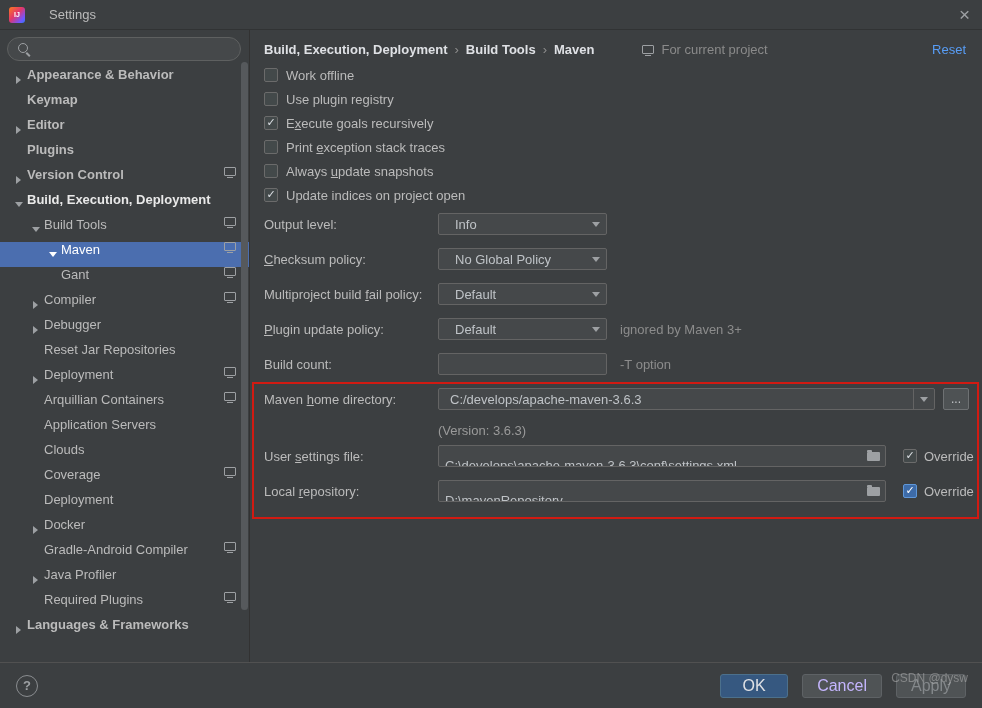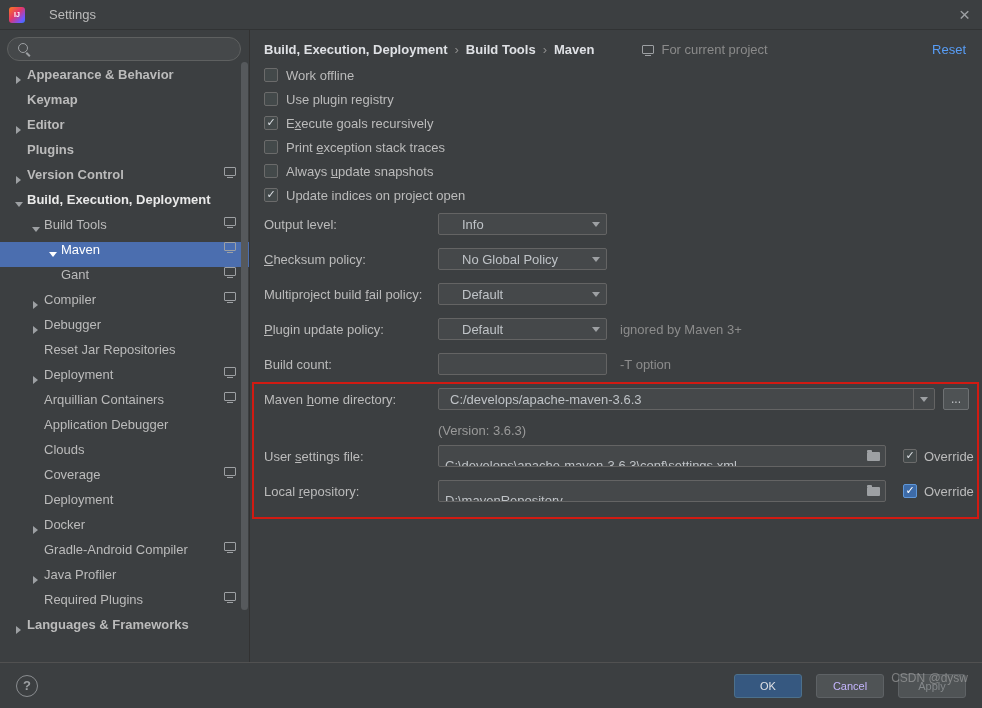--- a/index.html
+++ b/index.html
@@ -63,21 +63,21 @@
   .cb-row { display:flex; align-items:center; height:24px; padding-left:14px; gap:8px; }
   .cb { width:14px; height:14px; border:1px solid #6b6b6b; background:#43494a; border-radius:2px;
     flex:none; display:flex; align-items:center; justify-content:center; cursor:pointer; }
   .cb .check { color:#dce0e5; font-size:11px; line-height:1; margin-top:-1px; }
   .cb.blue { background:#3d6ba8; border-color:#5f97d8; }
   .cb.blue .check { color:#ffffff; }
   .fields { margin-top:6px; }
   .field-row { display:flex; align-items:center; height:22px; margin-bottom:13px; padding-left:14px; }
   .f-label { width:174px; flex:none; color:#bbbbbb; }
   .combo { height:22px; background:#45484a; border:1px solid #646464; border-radius:2px;
-    display:flex; align-items:center; padding-left:23px; cursor:pointer; }
+    display:flex; align-items:center; padding-left:16px; cursor:pointer; }
   .combo.w169 { width:169px; }
   .combo.grow { width:497px; padding-left:4px; }
   .combo.grow .combo-text { padding-left:7px; }
   .combo-text { flex:1; color:#bfc3c7; white-space:nowrap; overflow:hidden; }
   .caret { width:20px; align-self:stretch; display:flex; align-items:center; justify-content:center; flex:none; }
   .caret::before { content:""; border-top:5px solid #9da0a3;
     border-left:4px solid transparent; border-right:4px solid transparent; }
   .caret-btn { width:21px; align-self:stretch; border-left:1px solid #646464;
     display:flex; align-items:center; justify-content:center; flex:none; cursor:pointer; }
   .caret-btn::before { content:""; border-top:5px solid #9da0a3;
@@ -104,21 +104,21 @@
     border:2px solid #d11a12; z-index:55; pointer-events:none; }
   .watermark { position:absolute; top:671px; right:14px; color:rgba(187,187,187,0.5);
     font-size:12px; z-index:60; pointer-events:none; }
   
   .footer { position:absolute; left:0; right:0; bottom:0; height:46px;
     border-top:1px solid #515151; display:flex; align-items:center; padding:0 16px; }
   .help { width:22px; height:22px; border:1px solid #8a8d90; border-radius:50%;
     color:#9da0a3; display:flex; align-items:center; justify-content:center;
     font-size:13px; font-weight:bold; cursor:pointer; }
   .btns { margin-left:auto; display:flex; gap:14px; }
-  .btn { height:24px; min-width:68px; border-radius:3px; font-size:11px; padding:0 14px;
+  .btn { height:24px; min-width:68px; border-radius:3px; font-size:16px; padding:0 14px;
     display:flex; align-items:center; justify-content:center; cursor:pointer; }
   .btn.primary { background:#365880; border:1px solid #4c708c; color:#dfe1e5; }
   .btn.secondary { background:#4f5355; border:1px solid #5e6265; color:#c4b5fd; }
   .btn.disabled { color:#84888b; }
 </style>
 </head>
 <body>
 
 <div class="titlebar">
   <div class="logo">
@@ -192,21 +192,21 @@
       <span class="t-label">Deployment</span>
       <span class="row-icon"></span>
     </div>
     <div class="tree-row lvl1">
       <span class="arrow"></span>
       <span class="t-label">Arquillian Containers</span>
       <span class="row-icon"></span>
     </div>
     <div class="tree-row lvl1">
       <span class="arrow"></span>
-      <span class="t-label">Application Debugger</span>
+      <span class="t-label">Application Servers</span>
     </div>
     <div class="tree-row lvl1">
       <span class="arrow"></span>
       <span class="t-label">Clouds</span>
     </div>
     <div class="tree-row lvl1">
       <span class="arrow"></span>
       <span class="t-label">Coverage</span>
       <span class="row-icon"></span>
     </div>

